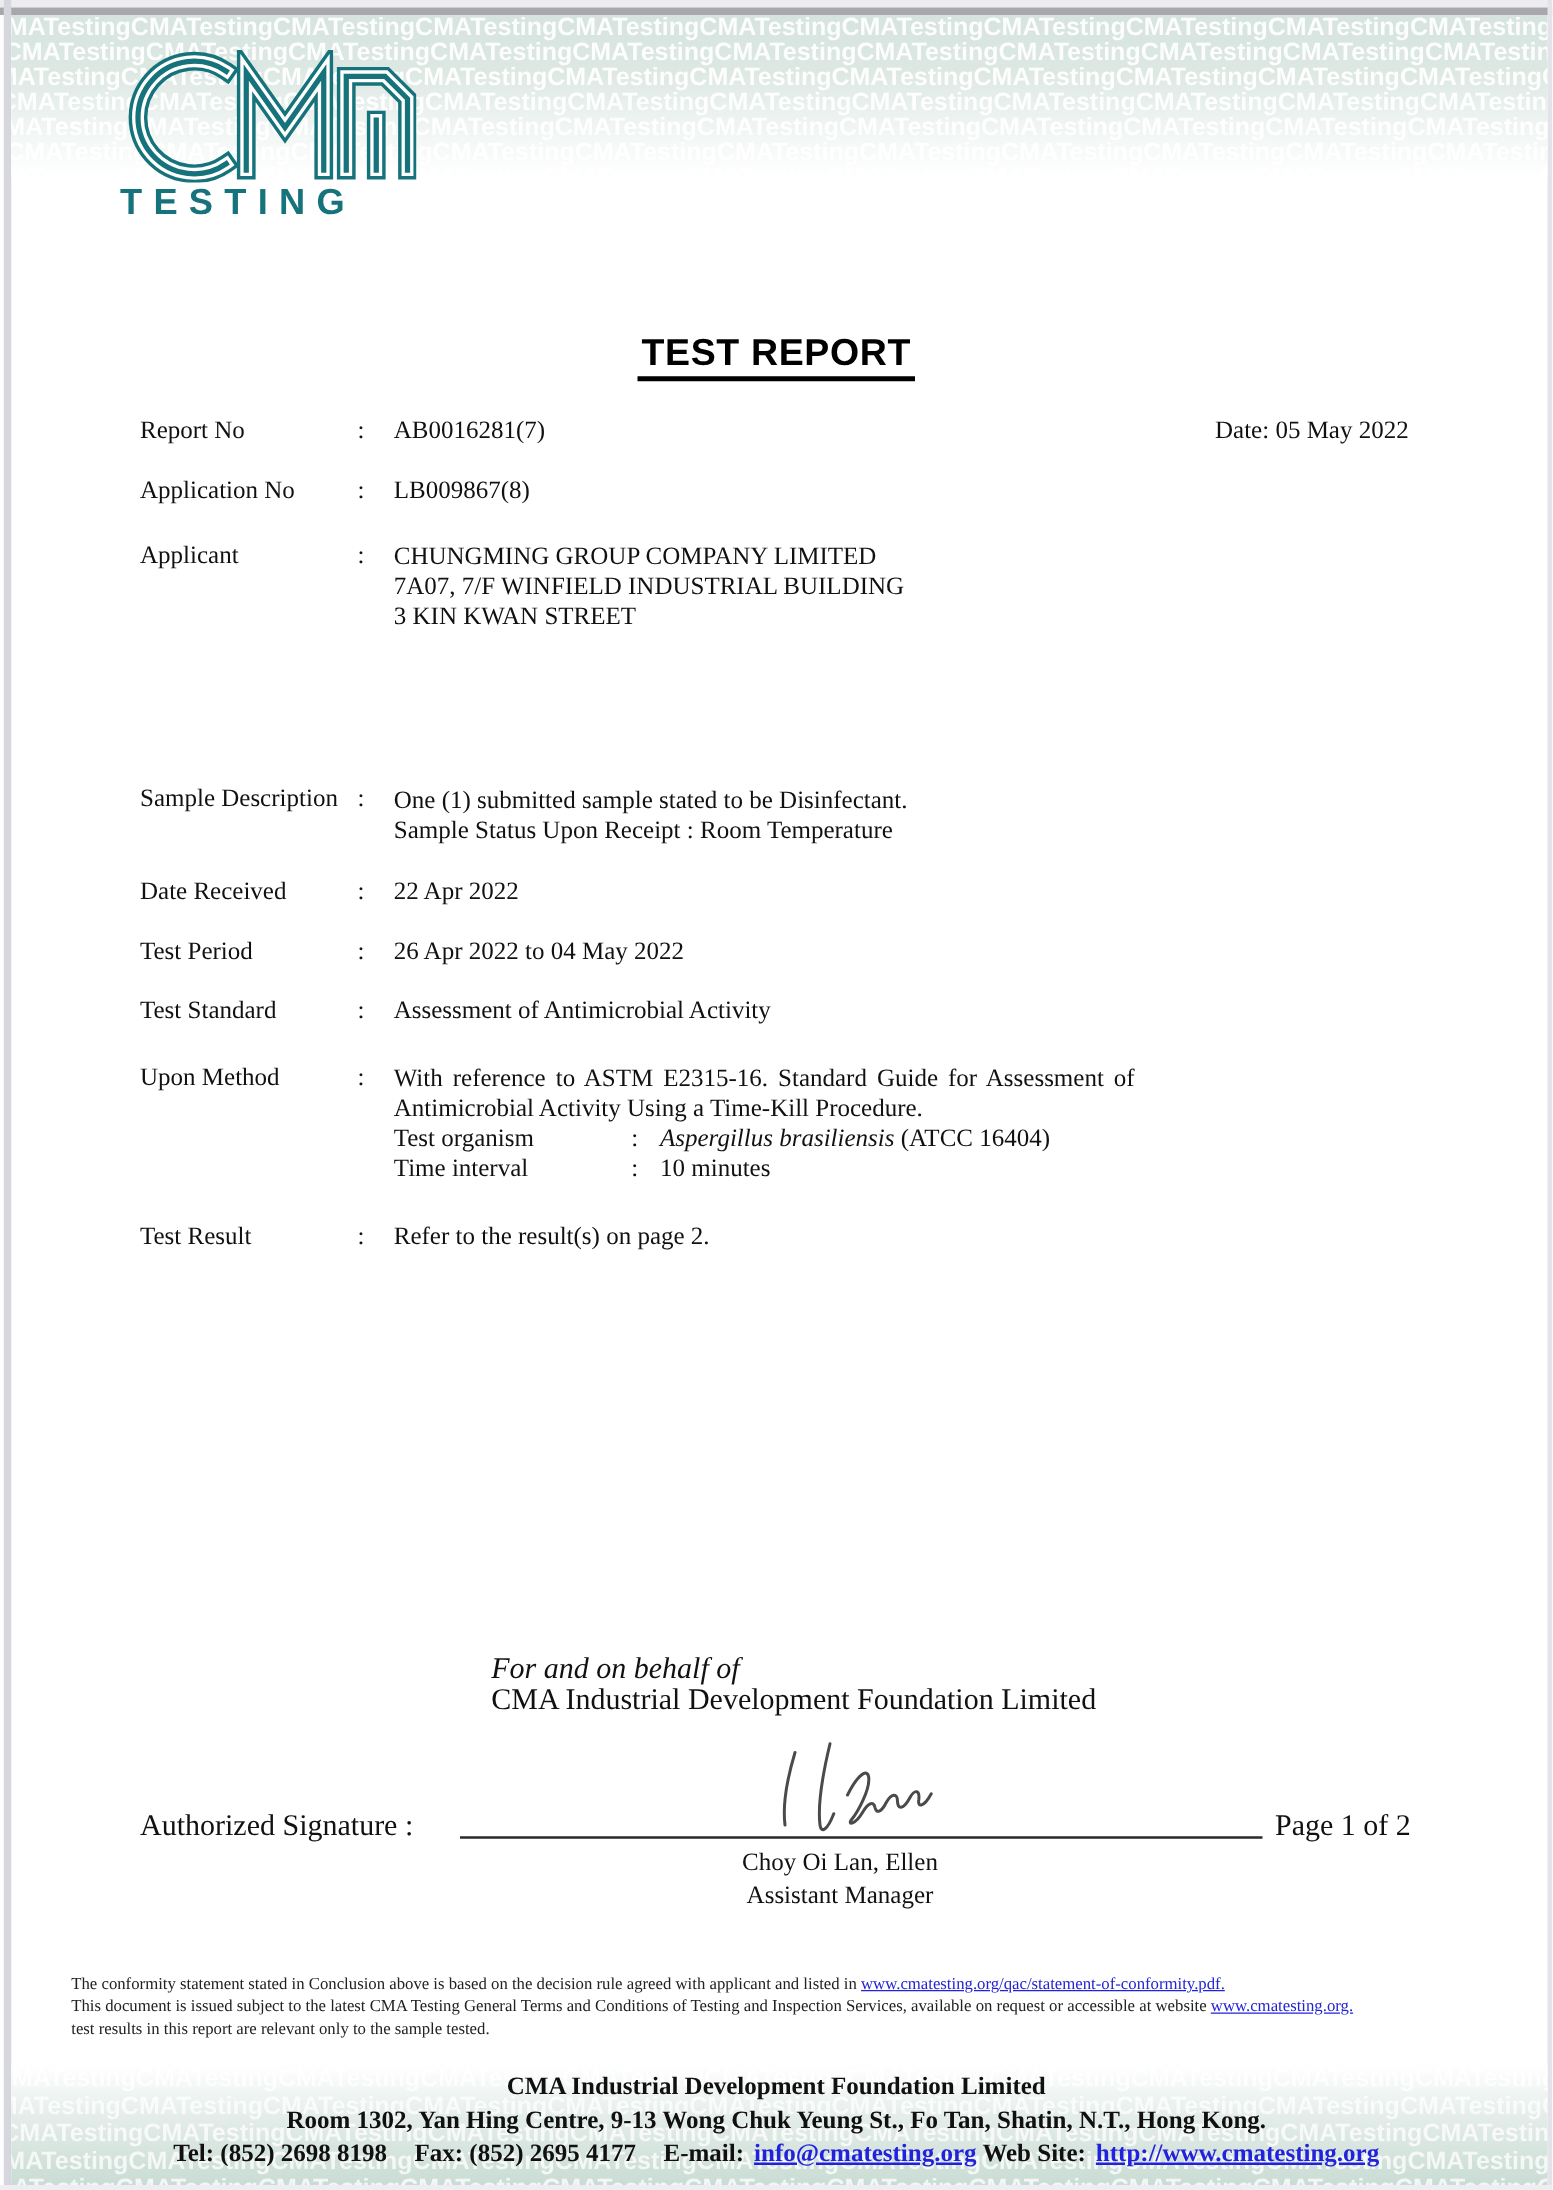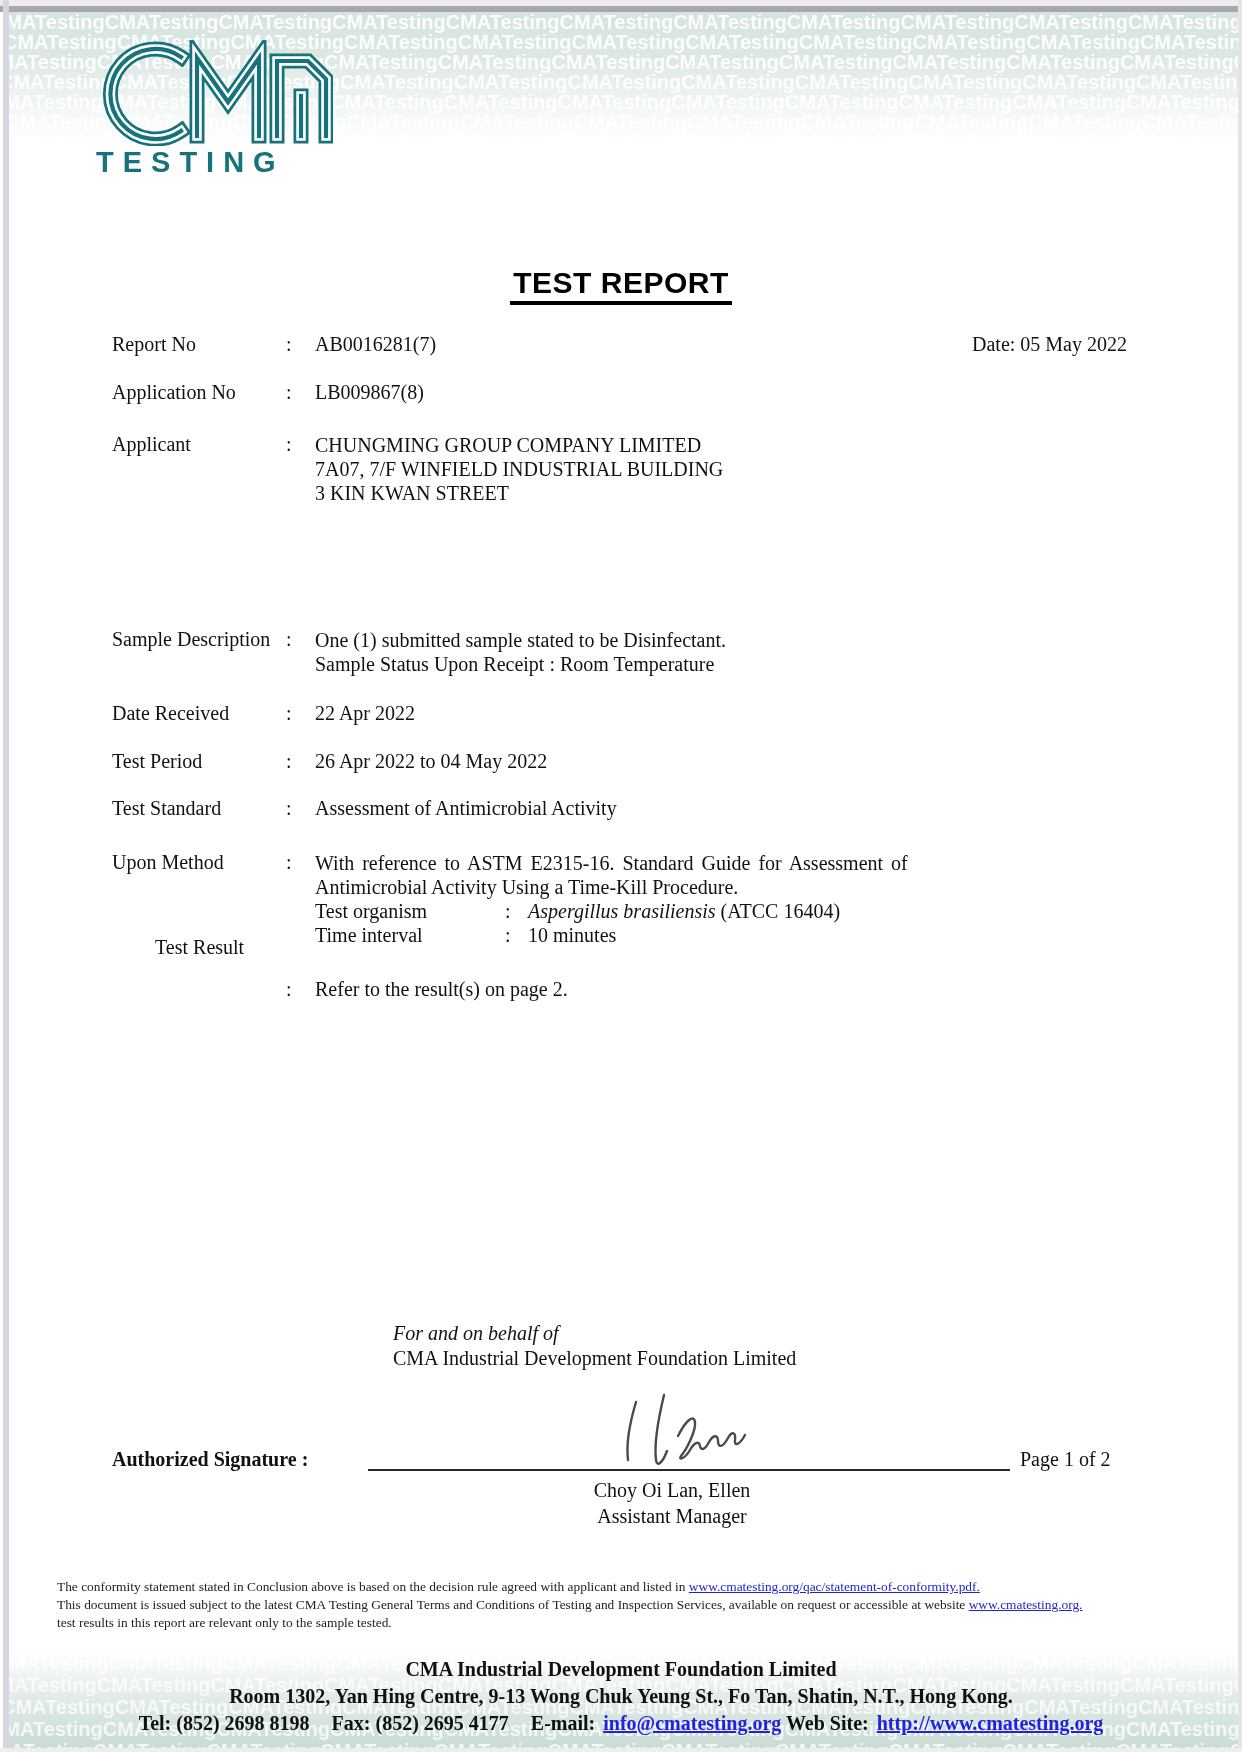--- a/index.html
+++ b/index.html
@@ -26,21 +26,21 @@
   
   #title-wrap{position:absolute;left:0;top:266px;width:100%;text-align:center;}
   #title{display:inline-block;font-family:"Liberation Sans",sans-serif;font-weight:bold;
          font-size:30px;color:#000;border-bottom:4px solid #000;padding:0 3px 1px 3px;letter-spacing:0.5px;}
   
   .lbl{position:absolute;left:112px;font-size:20px;}
   .col{position:absolute;left:286px;font-size:20px;}
   .val{position:absolute;left:315px;font-size:20px;}
   .line{line-height:24px;}
   
-  .serif20{font-size:20px;}
+  .serif20{font-size:24px;}
   #sig-line{position:absolute;left:368px;top:1469px;width:642px;border-top:2px solid #2a2a2a;}
   #sig-name-wrap{position:absolute;left:547px;top:1477px;width:250px;text-align:center;font-size:20px;line-height:26px;}
   
   #fineprint{position:absolute;left:57px;top:1578px;width:1140px;font-size:13.4px;line-height:18px;color:#222;}
   .fp-link{color:#2323d6;text-decoration:underline;}
   
   .ft-line{position:absolute;left:0;width:100%;text-align:center;font-weight:bold;font-size:20px;color:#101010;}
   .ft-link{color:#2222dd;text-decoration:underline;font-weight:bold;}
   .gap{display:inline-block;width:22px;}
   .sp{display:inline-block;width:8px;}
@@ -143,36 +143,36 @@
       <span style="position:absolute;left:190px;">:</span>
       <span style="position:absolute;left:213px;white-space:nowrap;"><i>Aspergillus brasiliensis</i><span> (ATCC 16404)</span></span>
     </div>
     <div class="line" style="position:relative;">
       <span>Time interval</span>
       <span style="position:absolute;left:190px;">:</span>
       <span style="position:absolute;left:213px;">10 minutes</span>
     </div>
   </div>
 
-  <div class="lbl" style="top:936px;margin-left:43px;">Test Result</div>
+  <div class="lbl" style="top:978px;">Test Result</div>
   <div class="col" style="top:978px;">:</div>
   <div class="val" style="top:978px;">Refer to the result(s) on page 2.</div>
 
   <div class="serif20" style="position:absolute;left:393px;top:1322px;font-style:italic;">For and on behalf of</div>
   <div class="serif20" style="position:absolute;left:393px;top:1347px;">CMA Industrial Development Foundation Limited</div>
 
   <svg style="position:absolute;left:600px;top:1390px;" width="170" height="80" viewBox="0 0 170 80">
     <g fill="none" stroke="#4a4a4a" stroke-width="2.4" stroke-linecap="round">
       <path d="M 36 12 C 30 32 26 54 28 70"></path>
       <path d="M 64 5 C 58 30 54 54 56 70 C 57 77 62 74 67 61"></path>
       <path d="M 78 46 C 86 30 94 24 95 32 C 96 42 86 60 81 66 C 78 70 84 70 90 60 C 94 53 99 50 100 56 C 101 61 105 60 109 52 C 113 45 118 44 118 51 C 118 57 122 59 128 48 C 132 41 136 42 135 50 C 134 56 139 56 145 45"></path>
     </g>
   </svg>
 
-  <div class="serif20" style="position:absolute;left:112px;top:1448px;font-weight:bold;">Authorized Signature :</div>
+  <div class="serif20" style="position:absolute;left:112px;top:1448px;">Authorized Signature :</div>
   <div id="sig-line"></div>
   <div class="serif20" style="position:absolute;left:1020px;top:1448px;">Page 1 of 2</div>
   <div id="sig-name-wrap">
     <div>Choy Oi Lan, Ellen</div>
     <div>Assistant Manager</div>
   </div>
 
   <div id="fineprint">
     <div><span>The conformity statement stated in Conclusion above is based on the decision rule agreed with applicant and listed in </span><a class="fp-link">www.cmatesting.org/qac/statement-of-conformity.pdf.</a></div>
     <div><span>This document is issued subject to the latest CMA Testing General Terms and Conditions of Testing and Inspection Services, available on request or accessible at website </span><a class="fp-link">www.cmatesting.org.</a></div>

